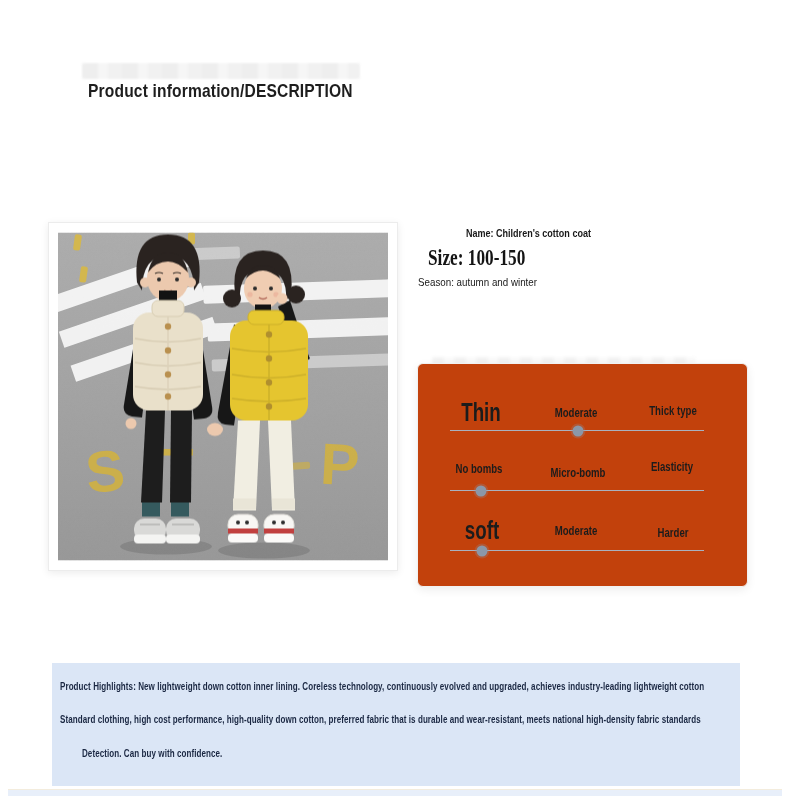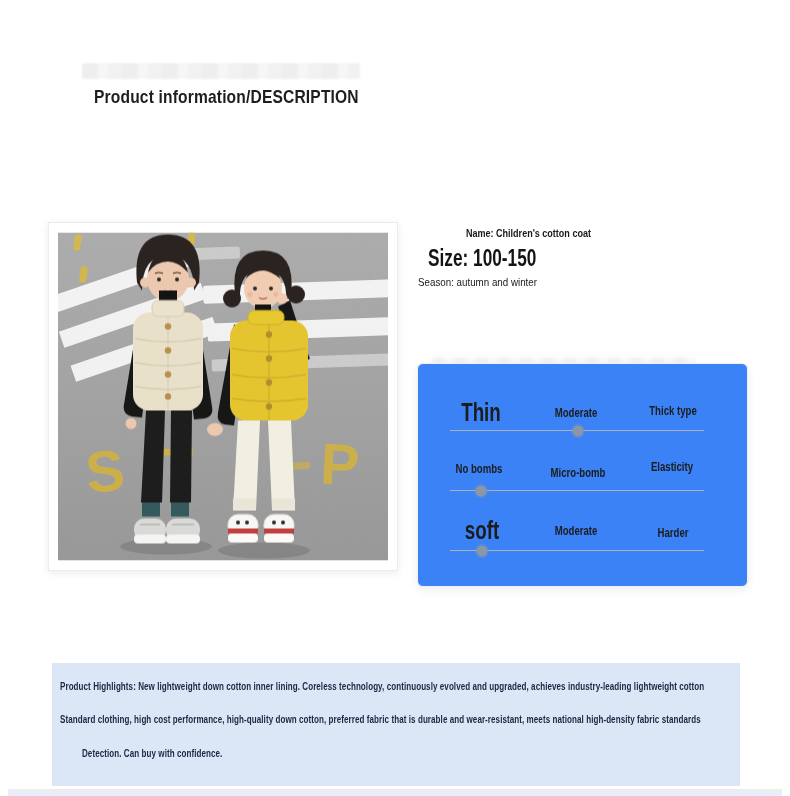--- a/index.html
+++ b/index.html
@@ -15,31 +15,31 @@
   .smudge2{
     background:repeating-linear-gradient(90deg,#ededed 0 12px,#f7f7f7 12px 22px);
     filter:blur(1.5px);opacity:.7;border-radius:2px;
   }
 
   .cond{display:inline-block;transform:scaleX(var(--sx,.8));transform-origin:left center;white-space:nowrap;}
 
   .page-title{left:88px;top:80px;font-size:19px;font-weight:700;color:#1e1e1e;letter-spacing:.2px;}
 
   .name-line{left:430px;top:227px;font-size:11px;font-weight:700;color:#191919;padding-left:36px;}
-  .size-line{left:428px;top:245px;font-size:23px;font-weight:700;color:#141414;}
+  .size-line{left:428px;top:245px;font-size:23px;font-weight:700;color:#141414;font-family:Liberation Serif, serif;}
   .season-line{left:418px;top:276px;font-size:11.5px;font-weight:400;color:#191919;}
   .washing-line{left:402px;top:343px;font-size:11px;font-weight:600;color:#747474;}
 
   
   .photo-card{left:48px;top:222px;width:330px;height:329px;background:#ffffff;
     padding:9px;border:1px solid #ececec;box-shadow:0 2px 8px rgba(0,0,0,.08);}
   .photo-card svg{display:block;}
 
   
-  .spec-panel{left:417px;top:363px;width:329px;height:222px;background:#3b82f6;
+  .spec-panel{left:417px;top:363px;width:329px;height:222px;background:#c2410c;
     border:1px solid #f1f1f1;border-radius:6px;box-shadow:0 3px 10px rgba(0,0,0,.07);}
   .slbl{position:absolute;white-space:nowrap;font-weight:700;color:#1c1c1c;}
   .slbl{transform:translateX(-50%) scaleX(var(--sx,.8));}
   .slbl.lg{font-size:25px;}
   .slbl.sm{font-size:12px;}
   .sline{position:absolute;left:32px;width:254px;height:1px;background:#a9b1bf;}
   .sdot{position:absolute;top:50%;width:11px;height:11px;border-radius:50%;background:#8b97a8;
     transform:translate(-50%,-50%);box-shadow:0 0 0 2px rgba(139,151,168,.25);}
 
   
@@ -52,21 +52,21 @@
 
   .bottom-band{left:8px;top:789px;width:774px;height:7px;background:#e8effa;border-top:1px solid #f3ecdd;}
 </style>
 </head>
 <body>
 
 <div id="canvas">
 
   <div class="abs smudge" style="left:82px;top:63px;width:278px;height:16px;"></div>
 
-  <h1 class="abs page-title" style="margin:6px;text-align:right;">
+  <h1 class="abs page-title" style="margin:0;text-align:right;">
     <span class="cond" style="--sx:.82">Product information/DESCRIPTION</span>
   </h1>
 
   <figure class="abs photo-card" style="margin:0;">
     <svg width="330" height="329" viewBox="0 0 330 328">
       <defs>
         <linearGradient id="road" x1="0" y1="0" x2="0" y2="1">
           <stop offset="0" stop-color="#aeaeae"></stop>
           <stop offset="0.5" stop-color="#a3a3a3"></stop>
           <stop offset="1" stop-color="#989898"></stop>

